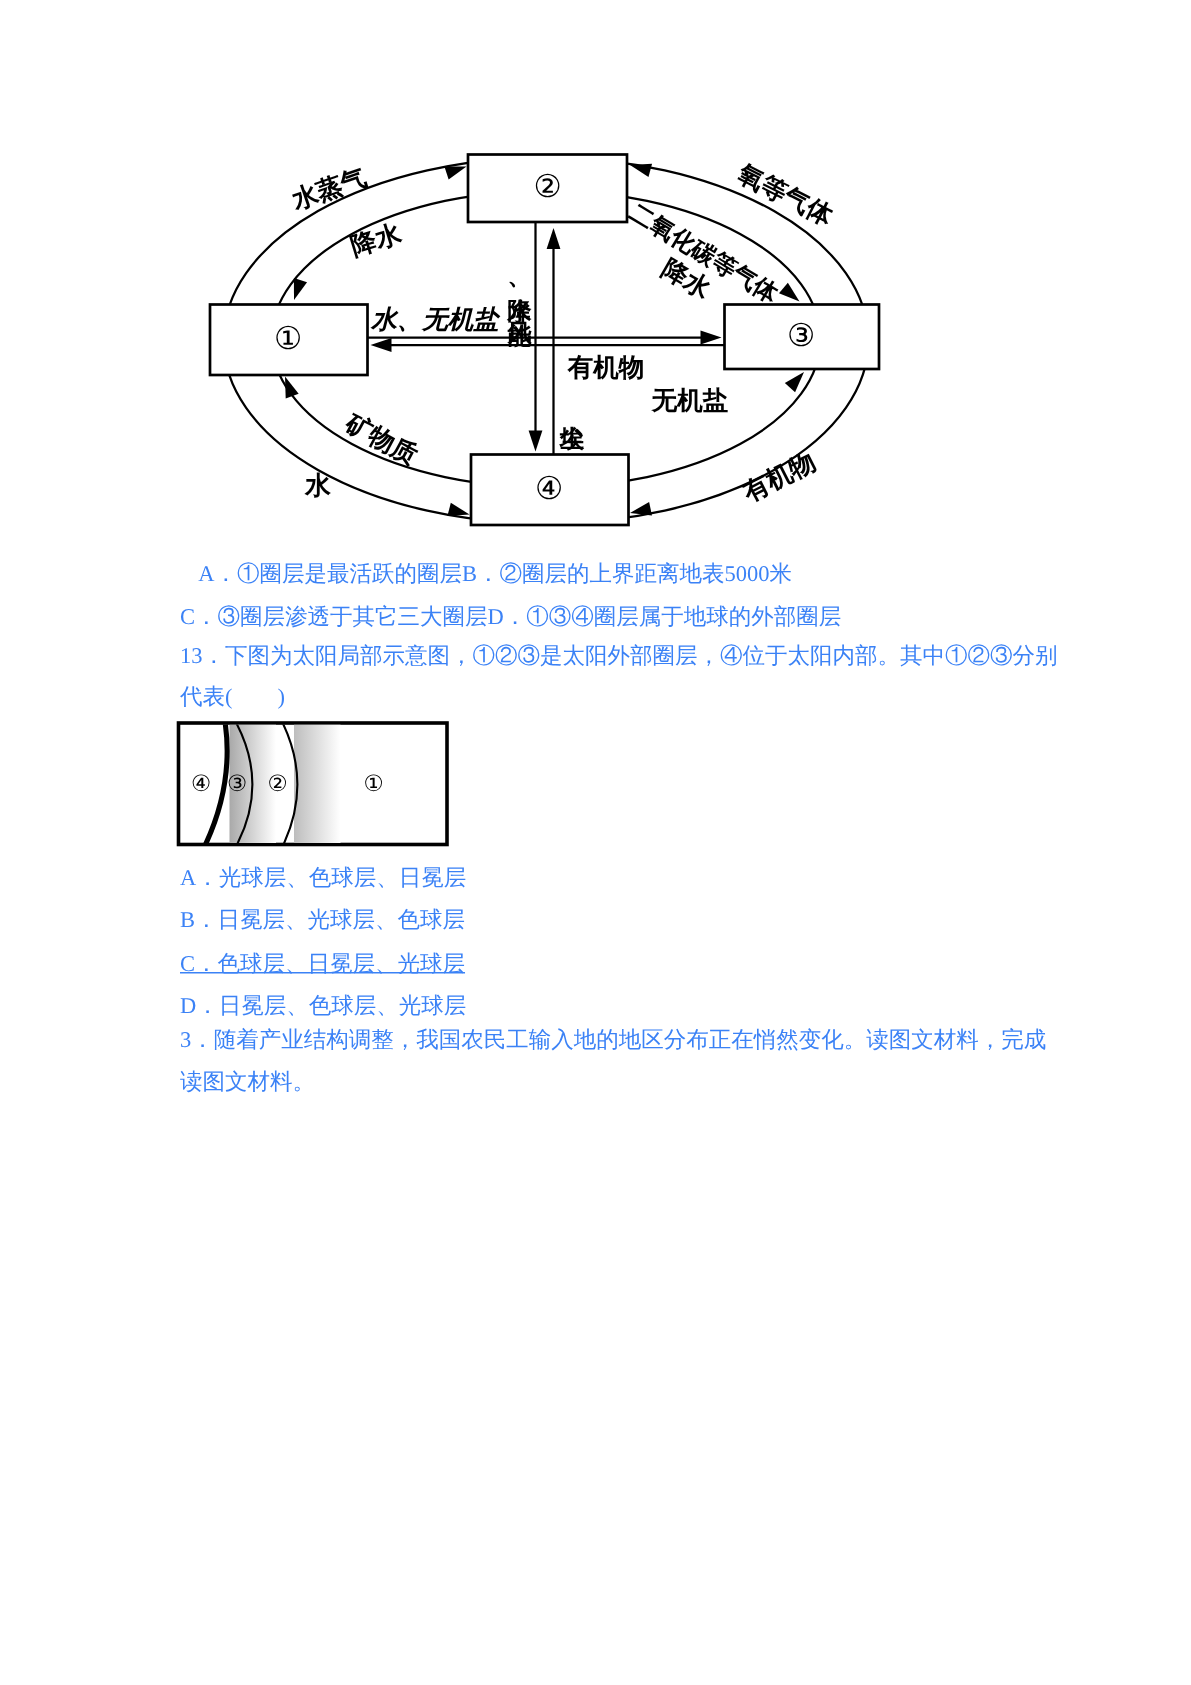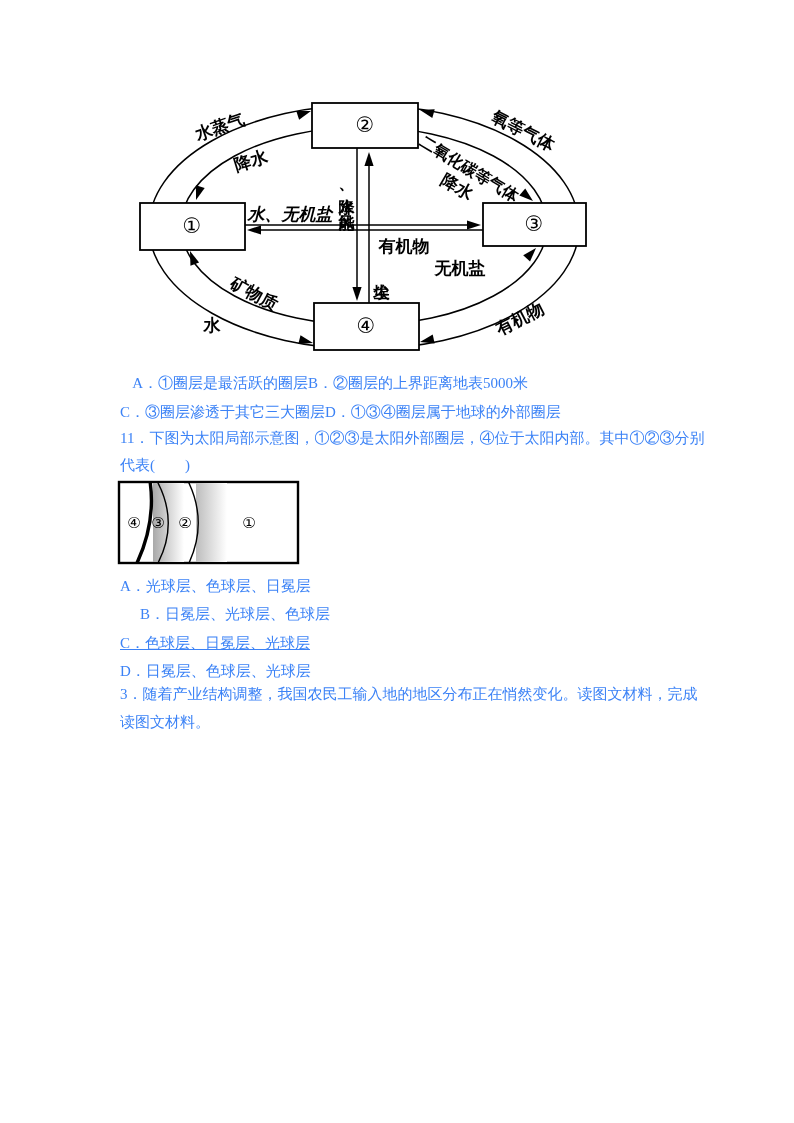--- a/index.html
+++ b/index.html
@@ -151,31 +151,31 @@
     <span class="dlabel" style="left:520px; top:319px; transform:translate(-50%,-50%) rotate(-27deg);">有机物</span>
   </div>
 
   <div class="tline" style="top:373px;">
     <span class="optcol1">A．①圈层是最活跃的圈层</span><span>B．②圈层的上界距离地表5000米</span>
   </div>
   <div class="tline" style="top:402px;">
     <span class="optcol1b">C．③圈层渗透于其它三大圈层</span><span>D．①③④圈层属于地球的外部圈层</span>
   </div>
 
-  <div class="tline" style="top:428px;">11．下图为太阳局部示意图，①②③是太阳外部圈层，④位于太阳内部。其中①②③分别</div>
+  <div class="tline" style="top:428px;">13．下图为太阳局部示意图，①②③是太阳外部圈层，④位于太阳内部。其中①②③分别</div>
   <div class="tline" style="top:455px;">代表(　　)</div>
 
   <div>
     <span class="sunnum" style="left:134px; top:523px;">④</span>
     <span class="sunnum" style="left:158px; top:523px;">③</span>
     <span class="sunnum" style="left:185px; top:523px;">②</span>
     <span class="sunnum" style="left:249px; top:523px;">①</span>
   </div>
 
   <div class="tline" style="top:576px;">A．光球层、色球层、日冕层</div>
-  <div class="tline" style="top:604px;margin-left:20px;">B．日冕层、光球层、色球层</div>
+  <div class="tline" style="top:604px;">B．日冕层、光球层、色球层</div>
   <div class="tline" style="top:633px;text-decoration:underline;">C．色球层、日冕层、光球层</div>
   <div class="tline" style="top:661px;">D．日冕层、色球层、光球层</div>
 
   <div class="tline" style="top:684px;">3．随着产业结构调整，我国农民工输入地的地区分布正在悄然变化。读图文材料，完成</div>
   <div class="tline" style="top:712px;">读图文材料。</div>
 
 </div>
 
 </body></html>

